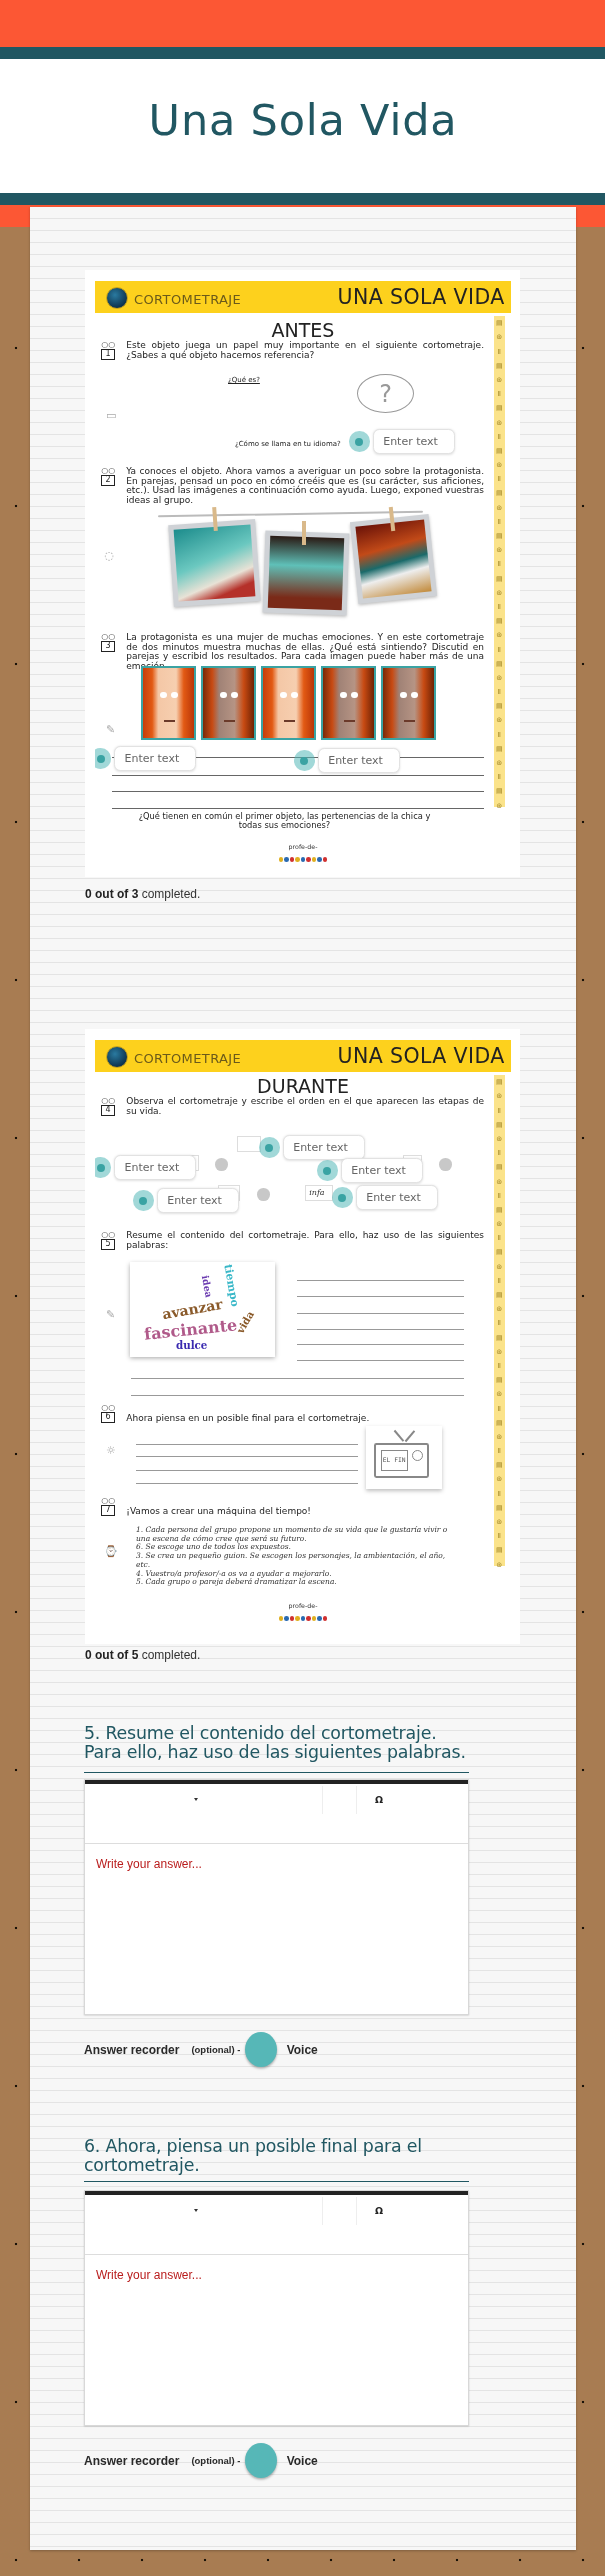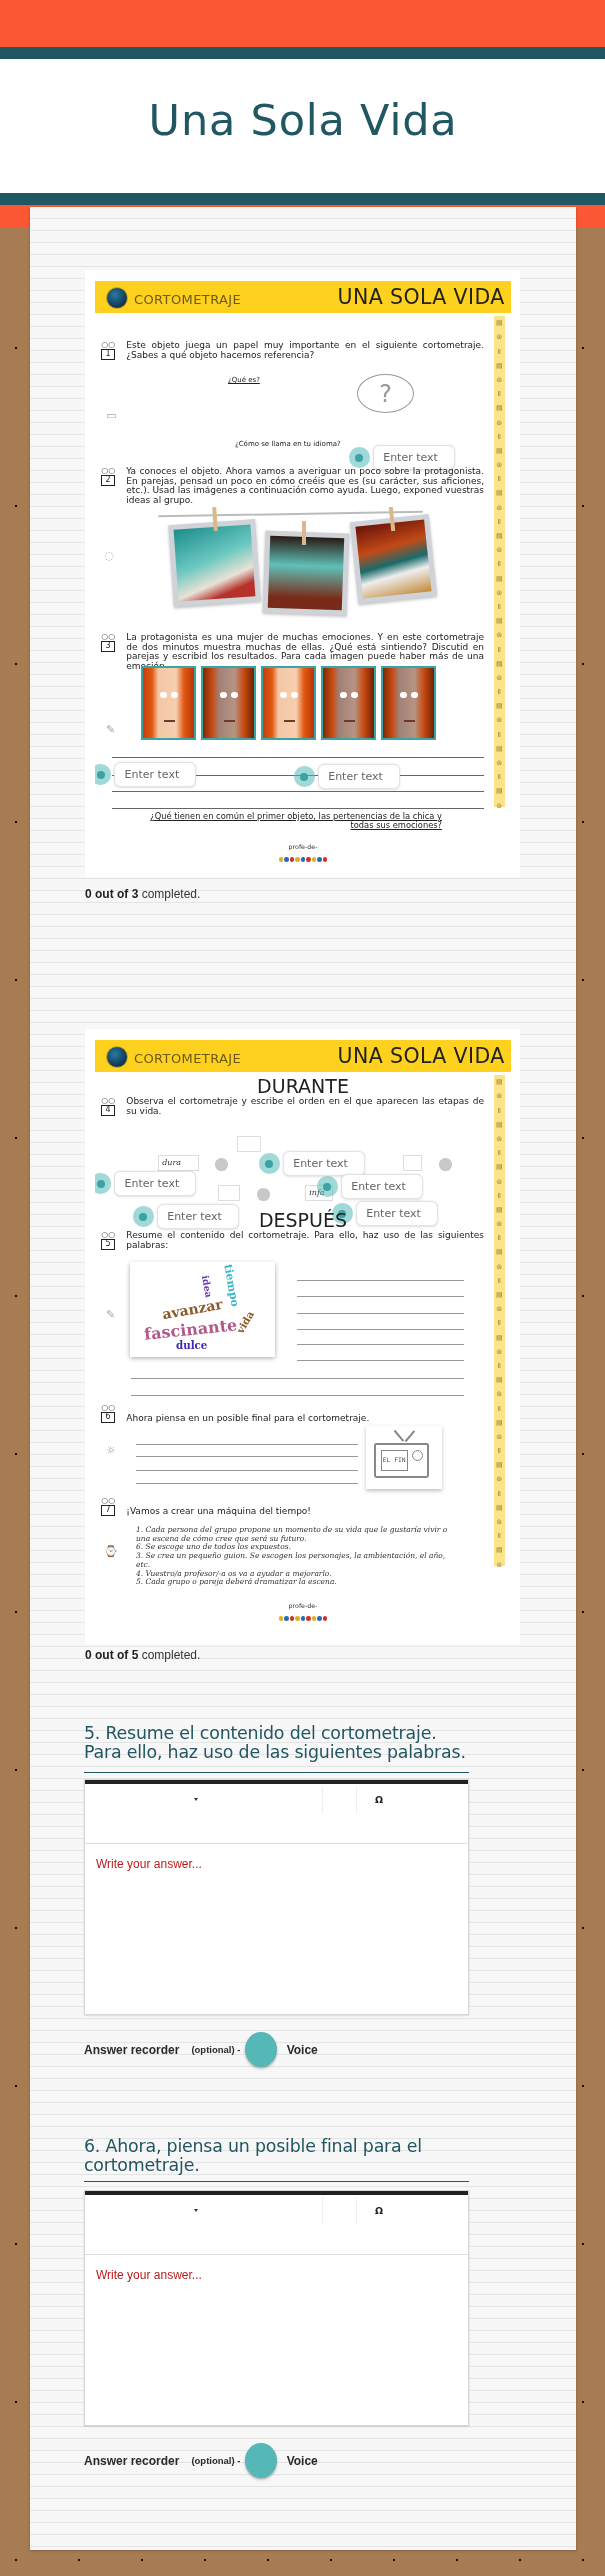--- a/index.html
+++ b/index.html
@@ -72,21 +72,21 @@
   }
   .ws-bubble {
     position: absolute; width: 57px; height: 39px; border: 1.6px solid #999; border-radius: 50%;
     text-align: center; font-size: 24px; color: #999; line-height: 38px;
   }
   .ws-line { position: absolute; height: 0.8px; background: #666; }
   .ws-line.light { background: #999; }
   .ws-sideicon { position: absolute; font-size: 11px; color: #aaa; }
 
   .enter-chip {
-    position: absolute; height: 25px; display: flex; align-items: center; margin-top: 16px;
+    position: absolute; height: 25px; display: flex; align-items: center;
   }
   .enter-dot {
     width: 20.5px; height: 20.5px; border-radius: 50%; background: rgba(84,184,184,0.55);
     display: flex; align-items: center; justify-content: center; flex-shrink: 0;
   }
   .enter-dot::after { content: ""; width: 8px; height: 8px; border-radius: 50%; background: #3aa3a3; }
   .enter-field {
     margin-left: 3.2px; height: 25px; width: 82px; background: #fff; border: 0.8px solid #e2e2e2; border-radius: 6.3px;
     box-shadow: 0 0.8px 2.4px rgba(0,0,0,0.12);
     font-family: "DejaVu Sans", sans-serif; font-size: 11px; color: #666; line-height: 24px; padding-left: 9.5px;
@@ -203,20 +203,21 @@
       <span>Ⅱ</span>
       <span>▤</span>
       <span>⊛</span>
       <span>Ⅱ</span>
       <span>▤</span>
       <span>⊛</span>
       <span>Ⅱ</span>
       <span>▤</span>
       <span>⊛</span>
   </div>
+  <div class="ws-section" style="top:38px;">ANTES</div>
 
   <div class="ws-q" style="top:60px;">
     <div class="qnum">
         <span class="reels">○○</span>
         <span class="box">1</span>
       </div>
     <span class="qtext">Este objeto juega un papel muy importante en el siguiente cortometraje. ¿Sabes a qué objeto hacemos referencia?</span>
   </div>
   <span class="ws-small" style="left:133px; top:95px;text-decoration:underline;">¿Qué es?</span>
   <div class="ws-bubble" style="left:262px; top:93px;">?</div>
@@ -267,21 +268,21 @@
   <div class="ws-line" style="left:17.4px; top:510px; width:372px;"></div>
   <div class="ws-line" style="left:17.4px; top:527px; width:372px;"></div>
   <div class="enter-chip" style="left:-4.7px; top:465px;">
     <span class="enter-dot"></span>
     <span class="enter-field">Enter text</span>
   </div>
   <div class="enter-chip" style="left:199px; top:467px;">
     <span class="enter-dot"></span>
     <span class="enter-field">Enter text</span>
   </div>
-  <div class="ws-small" style="left:32px; top:531px; width:315px; text-align:right; font-size:8.3px; line-height:8.7px;text-decoration:underline;">¿Qué tienen en común el primer objeto, las pertenencias de la chica y todas sus emociones?</div>
+  <div class="ws-small" style="left:32px; top:531px; width:315px; text-align:center; font-size:8.3px; line-height:8.7px;">¿Qué tienen en común el primer objeto, las pertenencias de la chica y todas sus emociones?</div>
   <div class="pdelogo" style="top:562px;">
     <span class="t1">profe-de-</span>
     <span class="t2">
         <i style="background:#e0b020"></i>
         <i style="background:#2a6ab0"></i>
         <i style="background:#d03030"></i>
         <i style="background:#e0b020"></i>
         <i style="background:#2a6ab0"></i>
         <i style="background:#d03030"></i>
         <i style="background:#e0b020"></i>
@@ -371,21 +372,20 @@
   </div>
   <div class="enter-chip" style="left:38px; top:148px;">
     <span class="enter-dot"></span>
     <span class="enter-field">Enter text</span>
   </div>
   <div class="enter-chip" style="left:237px; top:145px;">
     <span class="enter-dot"></span>
     <span class="enter-field">Enter text</span>
   </div>
 
-  <div class="ws-section" style="top:169px;">DESPUÉS</div>
   <div class="ws-q" style="top:191px;">
     <div class="qnum">
         <span class="reels">○○</span>
         <span class="box">5</span>
       </div>
     <span class="qtext">Resume el contenido del cortometraje. Para ello, haz uso de las siguientes palabras:</span>
   </div>
   <div class="cloud" style="left:35px; top:222px; width:145px; height:95px;">
     <span class="w" style="left:32px; top:39px; font-size:14px; color:#8a5a2a; transform:rotate(-10deg);">avanzar</span>
     <span class="w" style="left:14px; top:58px; font-size:16px; color:#b05a8a; transform:rotate(-6deg);">fascinante</span>

